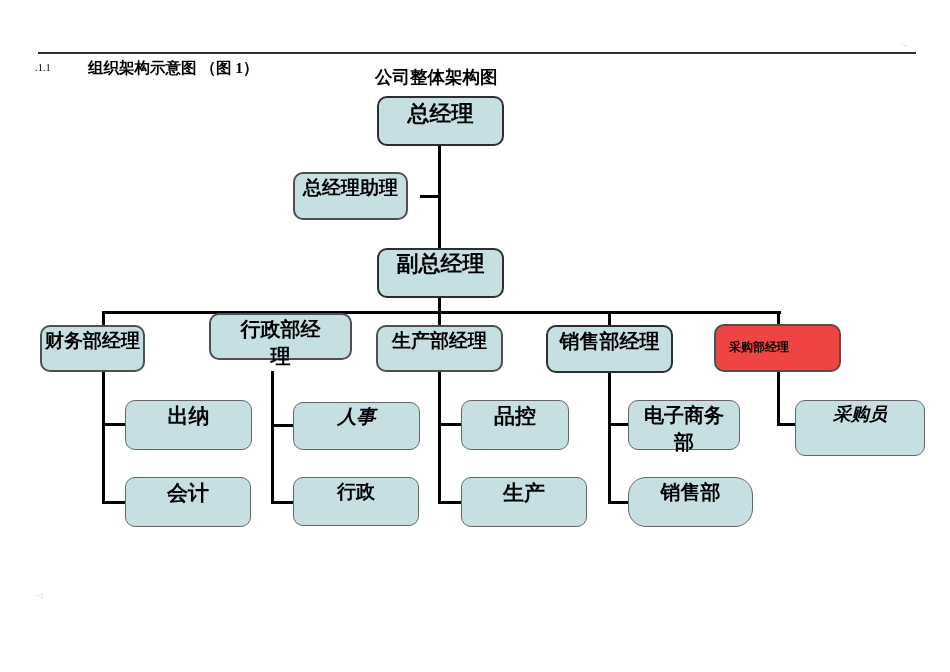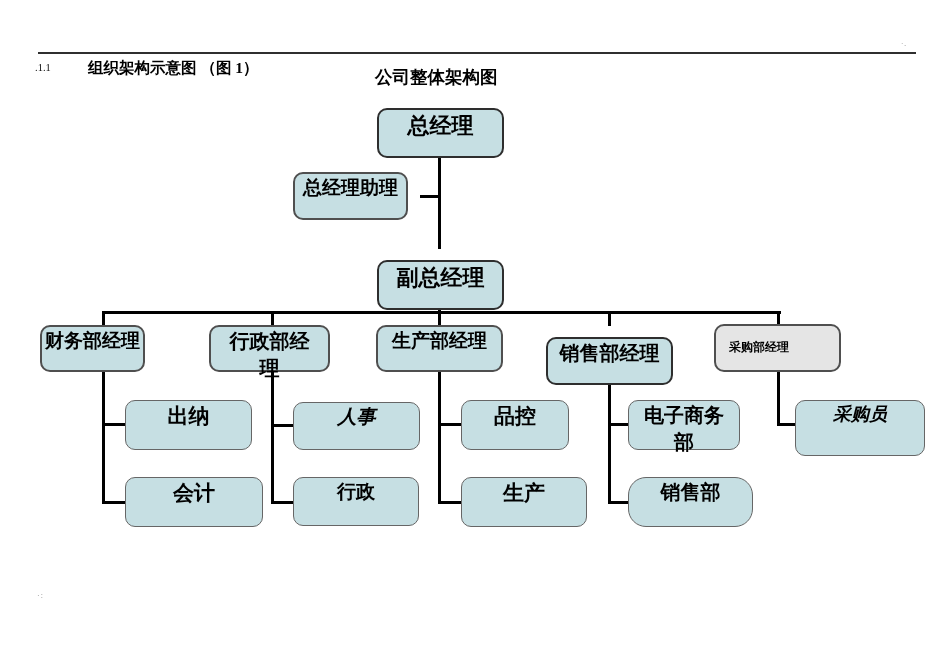--- a/index.html
+++ b/index.html
@@ -12,21 +12,21 @@
   .footer-mark{position:absolute;left:37px;top:593px;font-size:8px;color:#888;line-height:6px;letter-spacing:1px;}
   .section-number{position:absolute;left:35px;top:62px;font-size:10.5px;color:#111;}
   .section-title{position:absolute;left:88px;top:58px;font-size:15.5px;font-weight:bold;color:#000;}
   .chart-title{position:absolute;left:375px;top:56px;font-size:17.5px;font-weight:bold;color:#000;margin-top:9px;}
   .conn{position:absolute;background:#000;z-index:1;}
   .node{
     position:absolute;z-index:2;box-sizing:border-box;border-radius:10px;
     text-align:center;font-weight:bold;white-space:pre-line;line-height:1.34;
     overflow:visible;padding-top:1px;
   }
-  .tier-dark{border:2.5px solid #2e2e2e;margin-top:12px;}
+  .tier-dark{border:2.5px solid #2e2e2e;}
   .tier-mid{border:2px solid #4f4f4f;}
   .tier-light{border:1.6px solid #666666;}
 </style>
 </head>
 <body>
 
 <div class="page">
   <div class="top-rule"></div>
   <div class="corner-mark">·.</div>
   <span class="section-number">.1.1</span>
@@ -51,29 +51,29 @@
       <div class="conn" style="left: 438px; top: 371px; width: 3px; height: 133px; background: rgb(0, 0, 0);"></div>
       <div class="conn" style="left: 438px; top: 423px; width: 24px; height: 3px; background: rgb(0, 0, 0);"></div>
       <div class="conn" style="left: 438px; top: 501px; width: 24px; height: 3px; background: rgb(0, 0, 0);"></div>
       <div class="conn" style="left: 608px; top: 372px; width: 3px; height: 132px; background: rgb(0, 0, 0);"></div>
       <div class="conn" style="left: 608px; top: 423px; width: 21px; height: 3px; background: rgb(0, 0, 0);"></div>
       <div class="conn" style="left: 608px; top: 501px; width: 21px; height: 3px; background: rgb(0, 0, 0);"></div>
       <div class="conn" style="left: 777px; top: 371px; width: 3px; height: 55px; background: rgb(0, 0, 0);"></div>
       <div class="conn" style="left: 777px; top: 423px; width: 19px; height: 3px; background: rgb(0, 0, 0);"></div>
       <div class="node tier-dark" style="left: 377px; top: 96px; width: 127px; height: 50px; font-size: 22px; background: rgb(198, 223, 227);"><span>总经理</span></div>
       <div class="node tier-mid" style="left: 293px; top: 172px; width: 115px; height: 48px; font-size: 19px; background: rgb(198, 223, 227);"><span>总经理助理</span></div>
-      <div class="node tier-dark" style="left: 377px; top: 248px; width: 127px; height: 50px; font-size: 22px; background: rgb(198, 223, 227);"><span>副总经理</span></div>
+      <div class="node tier-dark" style="left: 377px; top: 248px; width: 127px; height: 50px; font-size: 22px; background: rgb(198, 223, 227); font-family: Liberation Mono, monospace;"><span>副总经理</span></div>
       <div class="node tier-mid" style="left: 40px; top: 325px; width: 105px; height: 47px; font-size: 19px; background: rgb(198, 223, 227);"><span>财务部经理</span></div>
-      <div class="node tier-mid" style="left: 209px; top: 325px; width: 121px; height: 47px; font-size: 20px; background: rgb(198, 223, 227);"><span>行政部经
+      <div class="node tier-mid" style="left: 209px; top: 313px; width: 143px; height: 47px; font-size: 20px; background: rgb(198, 223, 227);"><span>行政部经
 理</span></div>
       <div class="node tier-mid" style="left: 376px; top: 325px; width: 127px; height: 47px; font-size: 19px; background: rgb(198, 223, 227);"><span>生产部经理</span></div>
       <div class="node tier-dark" style="left: 546px; top: 325px; width: 127px; height: 48px; font-size: 20px; background: rgb(198, 223, 227);"><span>销售部经理</span></div>
-      <div class="node tier-mid" style="left: 714px; top: 324px; width: 127px; height: 48px; font-size: 12px; background: #e5e5e5; padding-top: 13px; text-align: left; padding-left: 13px;"><span>采购部经理</span></div>
+      <div class="node tier-mid" style="left: 714px; top: 324px; width: 127px; height: 48px; font-size: 12px; background: #ef4444; padding-top: 13px; text-align: left; padding-left: 13px;"><span>采购部经理</span></div>
       <div class="node tier-light" style="left: 125px; top: 400px; width: 127px; height: 50px; font-size: 21px; background: rgb(198, 223, 227);"><span>出纳</span></div>
-      <div class="node tier-light" style="left: 125px; top: 477px; width: 138px; height: 50px; font-size: 21px; background: rgb(198, 223, 227);"><span>会计</span></div>
+      <div class="node tier-light" style="left: 125px; top: 477px; width: 126px; height: 50px; font-size: 21px; background: rgb(198, 223, 227);"><span>会计</span></div>
       <div class="node tier-light" style="left: 293px; top: 402px; width: 127px; height: 48px; font-size: 19px; background: rgb(198, 223, 227); font-style: italic;"><span>人事</span></div>
       <div class="node tier-light" style="left: 293px; top: 477px; width: 126px; height: 49px; font-size: 19px; background: rgb(198, 223, 227);"><span>行政</span></div>
       <div class="node tier-light" style="left: 461px; top: 400px; width: 108px; height: 50px; font-size: 21px; background: rgb(198, 223, 227);"><span>品控</span></div>
       <div class="node tier-light" style="left: 461px; top: 477px; width: 126px; height: 50px; font-size: 21px; background: rgb(198, 223, 227);"><span>生产</span></div>
       <div class="node tier-light" style="left: 628px; top: 400px; width: 112px; height: 50px; font-size: 20px; background: rgb(198, 223, 227);"><span>电子商务
 部</span></div>
       <div class="node tier-light" style="left: 628px; top: 477px; width: 125px; height: 50px; font-size: 20px; background: rgb(198, 223, 227); border-radius: 18px;"><span>销售部</span></div>
       <div class="node tier-light" style="left: 795px; top: 400px; width: 130px; height: 56px; font-size: 18px; background: rgb(198, 223, 227); font-style: italic;"><span>采购员</span></div>
     </div>
   <div class="footer-mark">·:</div>

